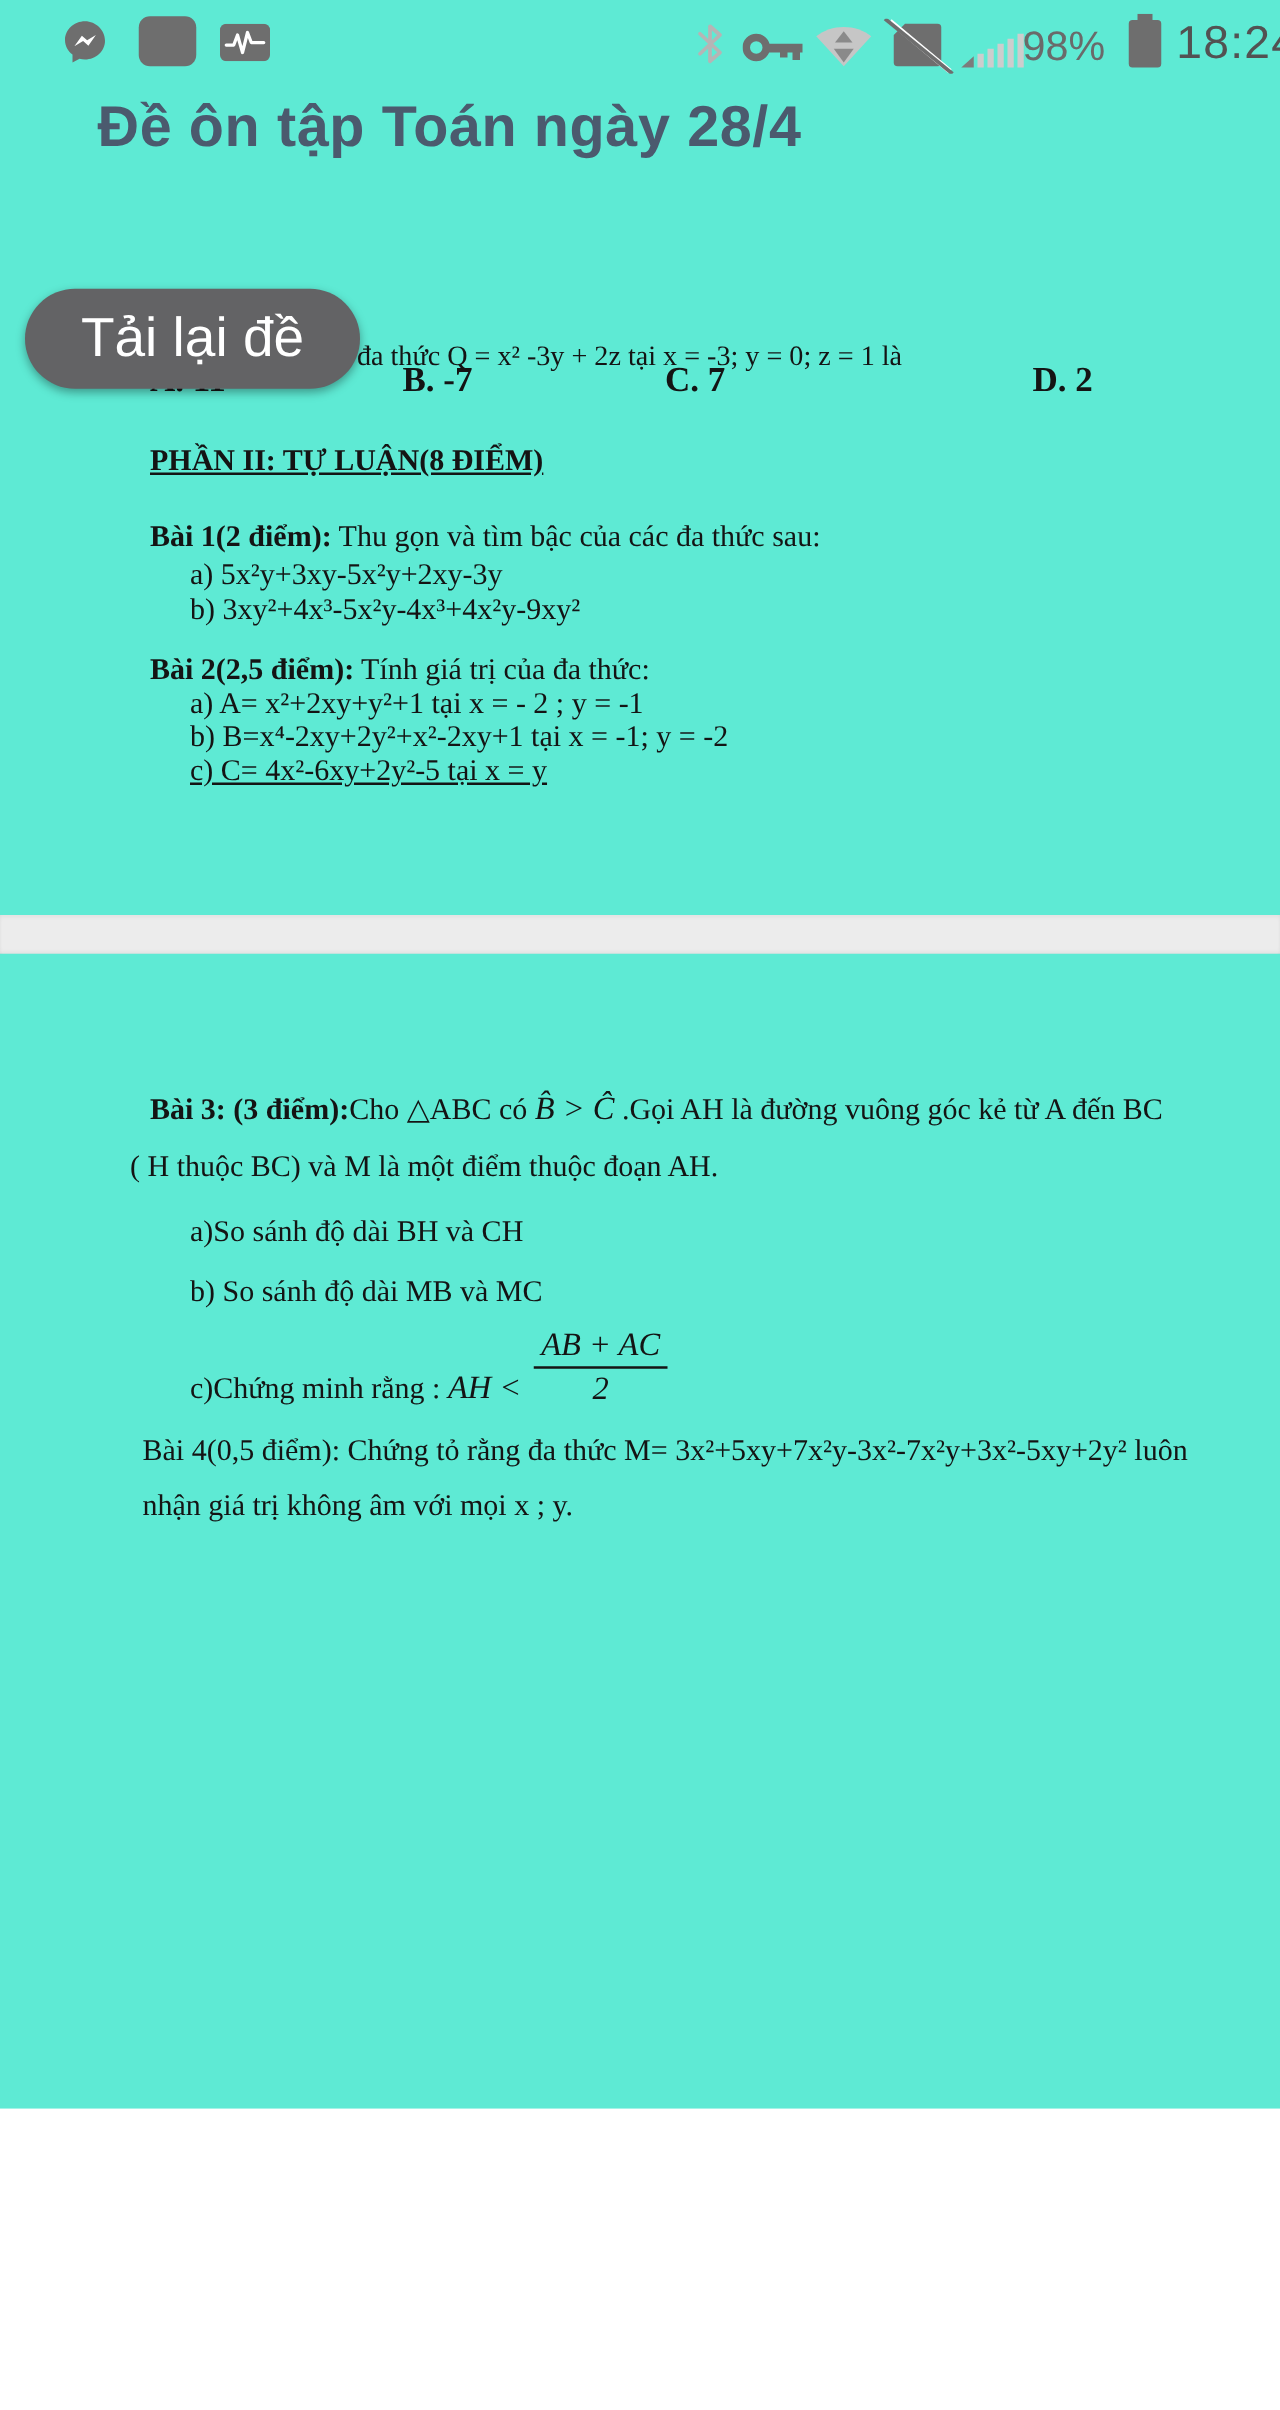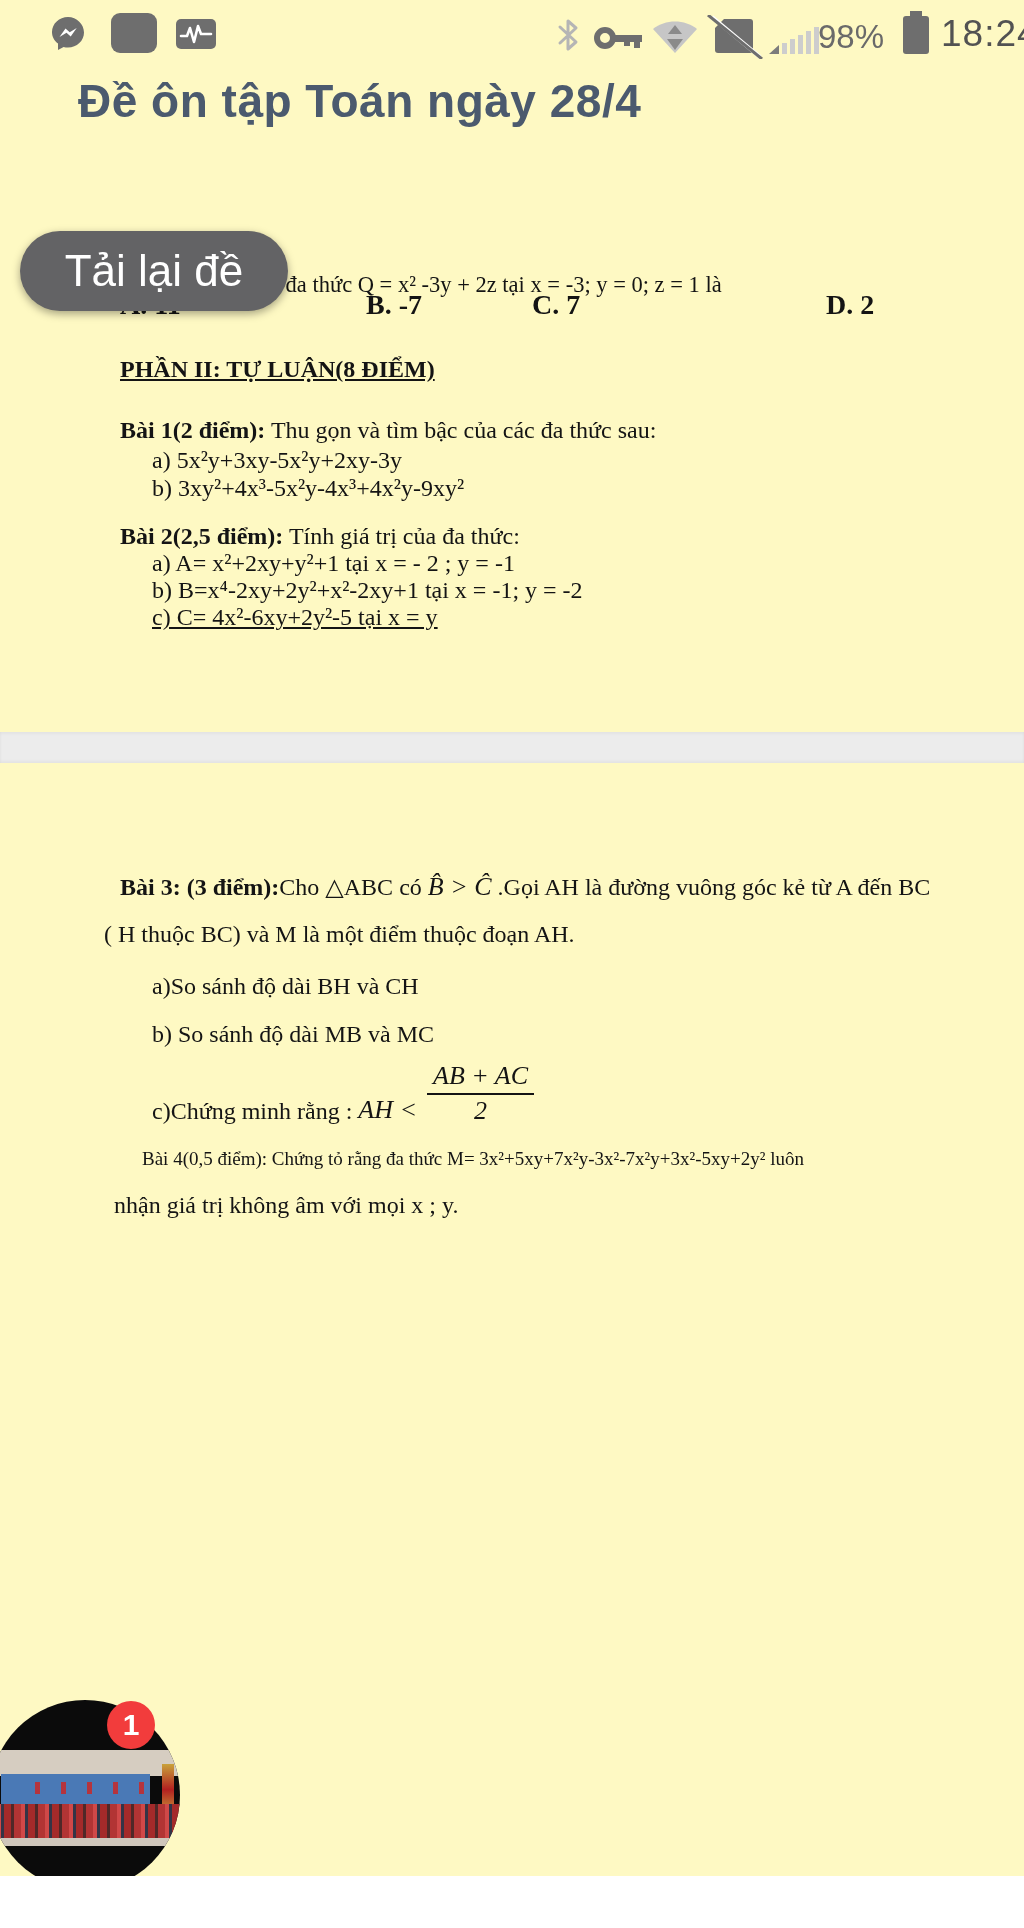--- a/index.html
+++ b/index.html
@@ -1,16 +1,16 @@
 <!DOCTYPE html>
 <html><head>
 <meta charset="utf-8">
 <style>
   html,body{margin:0;padding:0;background:#fff;}
-  #screen{position:relative;width:1024px;height:1876px;background:#fef9c3;overflow:hidden;
+  #screen{position:relative;width:1024px;height:1687px;background:#5eead4;overflow:hidden;
           font-family:"Liberation Serif", serif;color:#141414;}
 
   
   .sb-icon{position:absolute;}
   .sb-square{background:#6e6e6e;border-radius:9px;}
   .sb-text{position:absolute;font-family:"Liberation Sans", sans-serif;font-weight:bold;}
   #battery-percent{left:818px;top:18px;font-size:33px;color:#6a6a6a;font-weight:normal;}
   #clock{left:941px;top:13px;font-size:37px;color:#525252;font-weight:normal;letter-spacing:1px;}
 
   
@@ -22,21 +22,21 @@
               border-radius:40px;background:#636365;color:#fff;
               font-family:"Liberation Sans", sans-serif;font-size:44px;
               box-shadow:0 3px 8px rgba(0,0,0,0.35);cursor:pointer;z-index:5;}
 
   
   .doc{position:absolute;font-size:23px;white-space:nowrap;}
   .doc-b{font-weight:bold;}
   .underline{text-decoration:underline;}
   #q8-line{left:120px;top:272px;font-size:22.5px;z-index:1;}
   .opt{position:absolute;top:289px;font-size:28px;z-index:1;font-weight:bold;}
-  #opt-a{left:120px;} #opt-b{left:322px;margin-left:44px;} #opt-c{left:532px;} #opt-d{left:826px;}
+  #opt-a{left:120px;} #opt-b{left:322px;} #opt-c{left:532px;} #opt-d{left:826px;}
 
   #part2-heading{left:120px;top:356px;font-size:24px;}
   #bai1-line{left:120px;top:417px;font-size:24px;}
   #bai1-a{left:152px;top:447px;font-size:24px;}
   #bai1-b{left:152px;top:475px;font-size:24px;}
   #bai2-line{left:120px;top:523px;font-size:24px;}
   #bai2-a{left:152px;top:550px;font-size:24px;}
   #bai2-b{left:152px;top:577px;font-size:24px;}
   #bai2-c{left:152px;top:604px;font-size:24px;text-decoration:underline;}
 
@@ -46,21 +46,21 @@
   #bai3-line1{left:120px;top:872px;font-size:24px;}
   #bai3-line2{left:104px;top:921px;font-size:24px;}
   #bai3-a{left:152px;top:973px;font-size:24px;text-align:right;}
   #bai3-b{left:152px;top:1021px;font-size:24px;}
   #bai3-c{left:152px;top:1062px;display:flex;align-items:flex-end;font-size:24px;}
   .mathi{font-style:italic;font-size:26px;}
   #frac{display:inline-flex;flex-direction:column;align-items:center;margin-left:10px;
         font-style:italic;font-size:26px;line-height:1.1;}
   #frac .num{padding:0 6px 2px 6px;border-bottom:2px solid #141414;}
   #frac .den{padding-top:2px;}
-  #bai4-line1{left:114px;top:1148px;font-size:19px;margin-left:28px;}
+  #bai4-line1{left:114px;top:1148px;font-size:24px;}
   #bai4-line2{left:114px;top:1192px;font-size:24px;}
 
   
   #chathead{position:absolute;left:-10px;top:1700px;width:190px;height:190px;border-radius:50%;
             background:#0b0b0b;overflow:hidden;cursor:pointer;}
   #chathead-photo{position:absolute;left:0;top:50px;width:100%;height:96px;}
   .ph-wall{position:absolute;left:0;top:0;width:100%;height:26px;background:#d6cdc1;}
   .ph-banner{position:absolute;left:6%;top:24px;width:78%;height:30px;background:#4a79b6;
              background-image:repeating-linear-gradient(90deg, transparent 0 14px, rgba(200,40,40,0.85) 14px 19px, transparent 19px 26px);
              background-position:20px 8px;background-size:100% 12px;background-repeat:no-repeat;}

